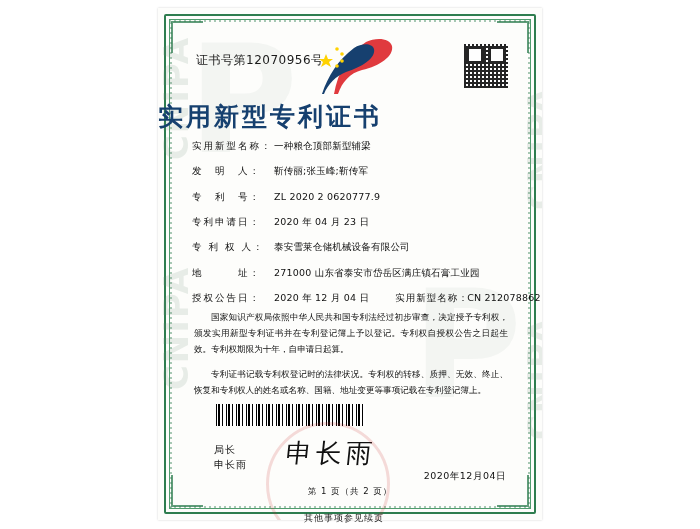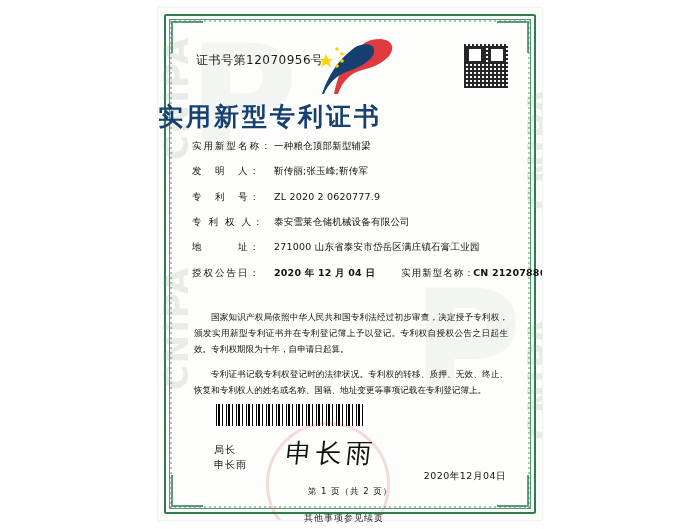--- a/index.html
+++ b/index.html
@@ -167,21 +167,21 @@
   }
   .field-label {
     width: 82px;
     flex: 0 0 82px;
     letter-spacing: 2px;
   }
   .field-value {
     flex: 1 1 auto;
     letter-spacing: 0.2px;
   }
-  .field-row.two .field-value { flex: 0 0 auto; margin-right: 26px; font-weight: bold; }
+  .field-row.two .field-value { flex: 0 0 auto; margin-right: 26px; }
   .field-row.two .field-label2 { flex: 0 0 auto; width: 72px; letter-spacing: 1px; }
 
   
   .body-text {
     position: absolute;
     left: 36px;
     right: 34px;
     top: 302px;
     font-size: 8.6px;
     color: #111;
@@ -314,20 +314,24 @@
       </div>
       <div class="field-row">
         <div class="field-label">发　明　人：</div>
         <div class="field-value">靳传丽;张玉峰;靳传军</div>
       </div>
       <div class="field-row">
         <div class="field-label">专　利　号：</div>
         <div class="field-value">ZL 2020 2 0620777.9</div>
       </div>
       <div class="field-row">
+        <div class="field-label">专利申请日：</div>
+        <div class="field-value">2020 年 04 月 23 日</div>
+      </div>
+      <div class="field-row">
         <div class="field-label">专 利 权 人：</div>
         <div class="field-value">泰安雪莱仓储机械设备有限公司</div>
       </div>
       <div class="field-row">
         <div class="field-label">地　　　址：</div>
         <div class="field-value">271000 山东省泰安市岱岳区满庄镇石膏工业园</div>
       </div>
       <div class="field-row two">
         <div class="field-label">授权公告日：</div>
         <div class="field-value">2020 年 12 月 04 日</div>

